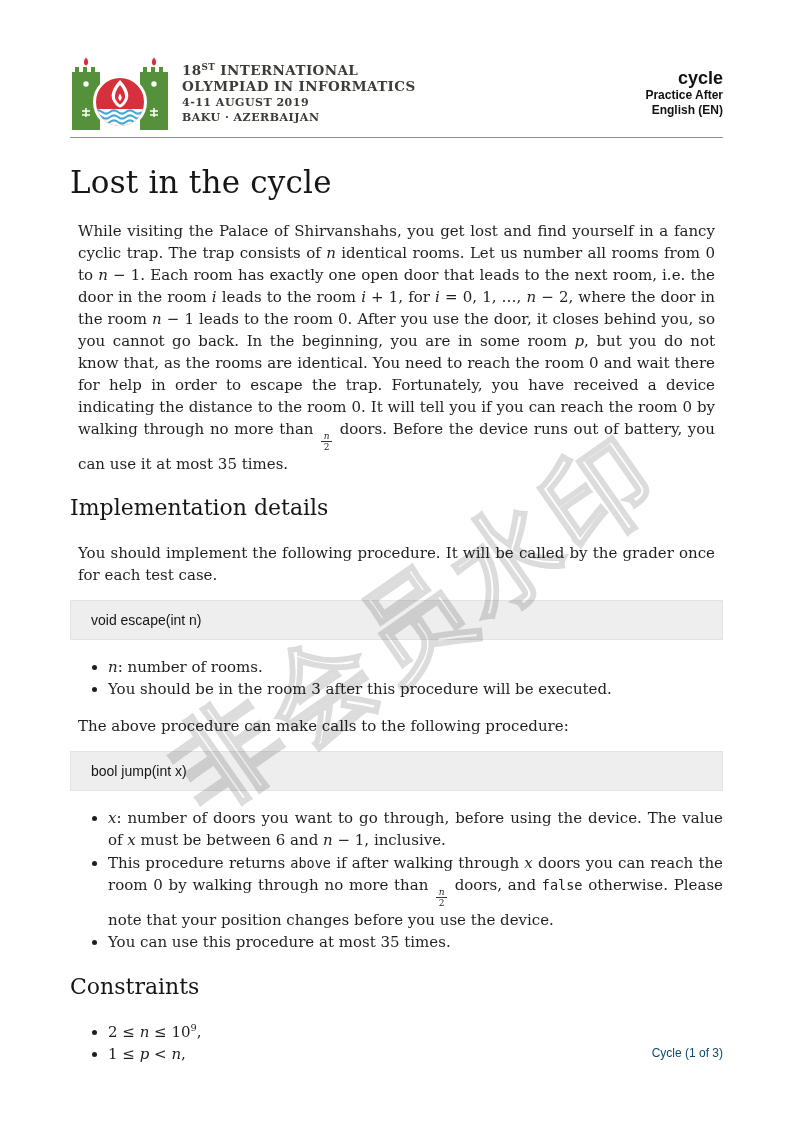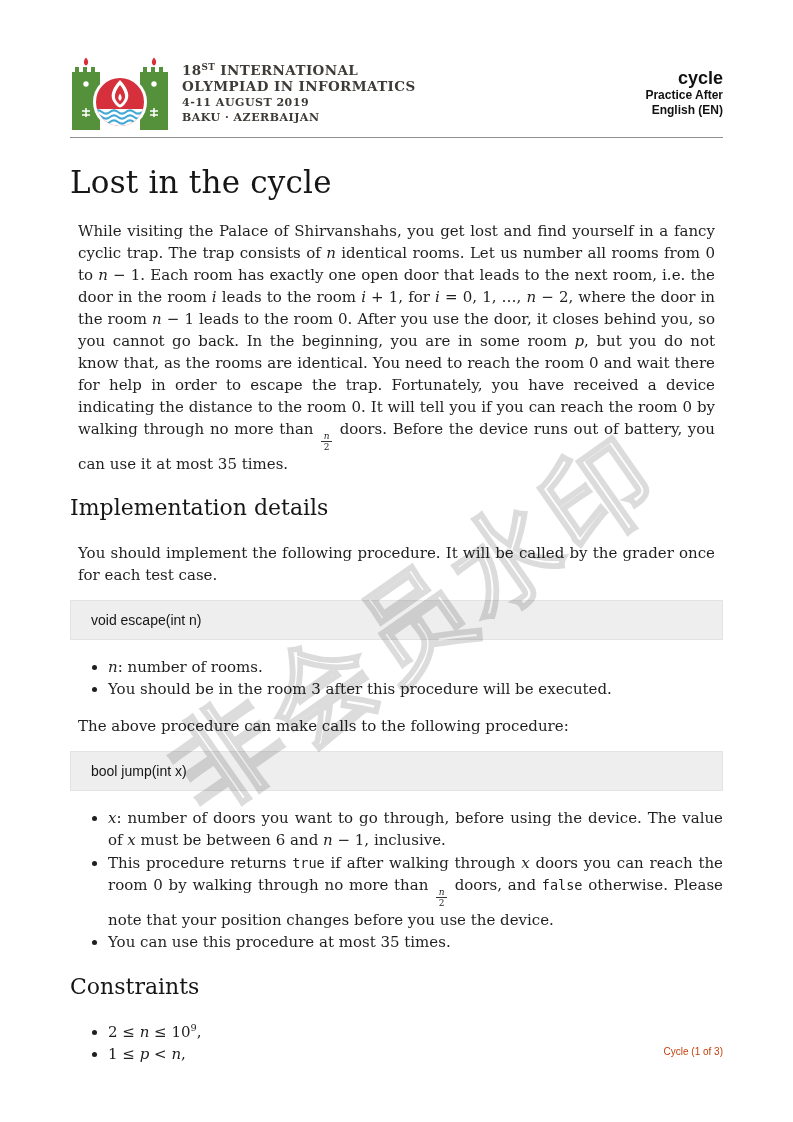--- a/index.html
+++ b/index.html
@@ -40,21 +40,21 @@
   
   .watermark{
     position:absolute;left:125px;top:552px;width:575px;height:110px;
     transform:rotate(-35deg);transform-origin:center;
     font-family:"DejaVu Sans",sans-serif;font-weight:bold;font-size:105px;letter-spacing:8px;
     color:transparent;-webkit-text-stroke:2.5px #dcdcdc;
     mix-blend-mode:multiply;pointer-events:none;white-space:nowrap;z-index:5;
   }
   
   footer{position:absolute;top:1046px;right:70px;
-    font-family:"Liberation Sans",sans-serif;font-size:10px;color:#c2410c;}
+    font-family:"Liberation Sans",sans-serif;font-size:12px;color:#0c4a6e;}
 </style>
 </head>
 <body>
 
 <div class="page">
 
   <header class="hdr">
     <div class="logo">
       <svg width="100" height="74" viewBox="0 0 100 74" xmlns="http://www.w3.org/2000/svg">
 
@@ -128,21 +128,21 @@
       <li><span class="run-i">n</span><span>: number of rooms.</span></li>
       <li><span>You should be in the room 3 after this procedure will be executed.</span></li>
     </ul>
 
     <p><span>The above procedure can make calls to the following procedure:</span></p>
 
     <div class="code"><code>bool jump(int x)</code></div>
 
     <ul>
       <li><span class="run-i">x</span><span>: number of doors you want to go through, before using the device. The value of </span><span class="run-i">x</span><span> must be between 6 and </span><span class="run-i">n</span><span> − 1, inclusive.</span></li>
-      <li><span>This procedure returns </span><span class="run-code">true</span><span> if after walking through </span><span class="run-i">x</span><span> doors you can reach the room 0 by walking through no more than </span><span class="frac">
+      <li><span>This procedure returns </span><span class="run-code">above</span><span> if after walking through </span><span class="run-i">x</span><span> doors you can reach the room 0 by walking through no more than </span><span class="frac">
             <span class="ftop">n</span>
             <span class="fbot">2</span>
           </span><span> doors, and </span><span class="run-code">false</span><span> otherwise. Please note that your position changes before you use the device.</span></li>
       <li><span>You can use this procedure at most 35 times.</span></li>
     </ul>
 
     <h2>Constraints</h2>
 
     <ul>
       <li><span>2 ≤ </span><span class="run-i">n</span><span> ≤ 10</span><span class="run-sup">9</span><span>,</span></li>

